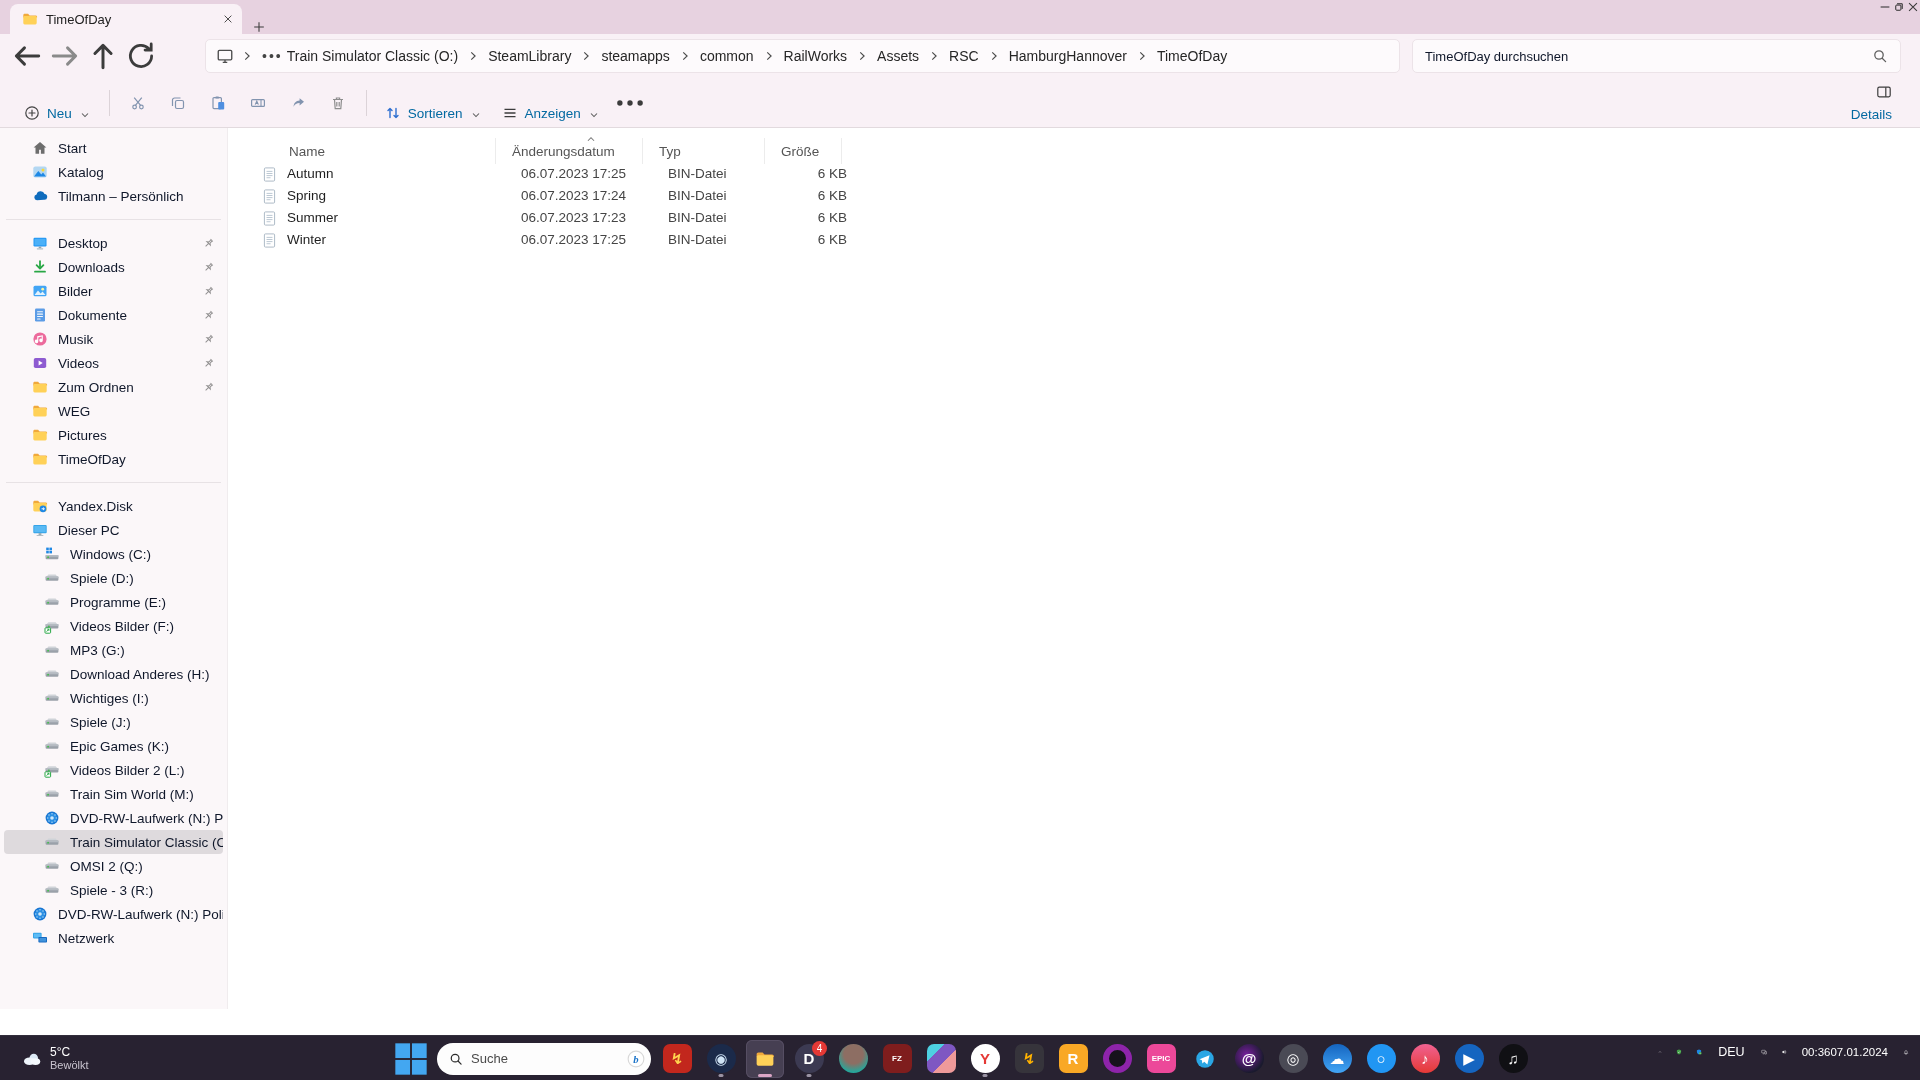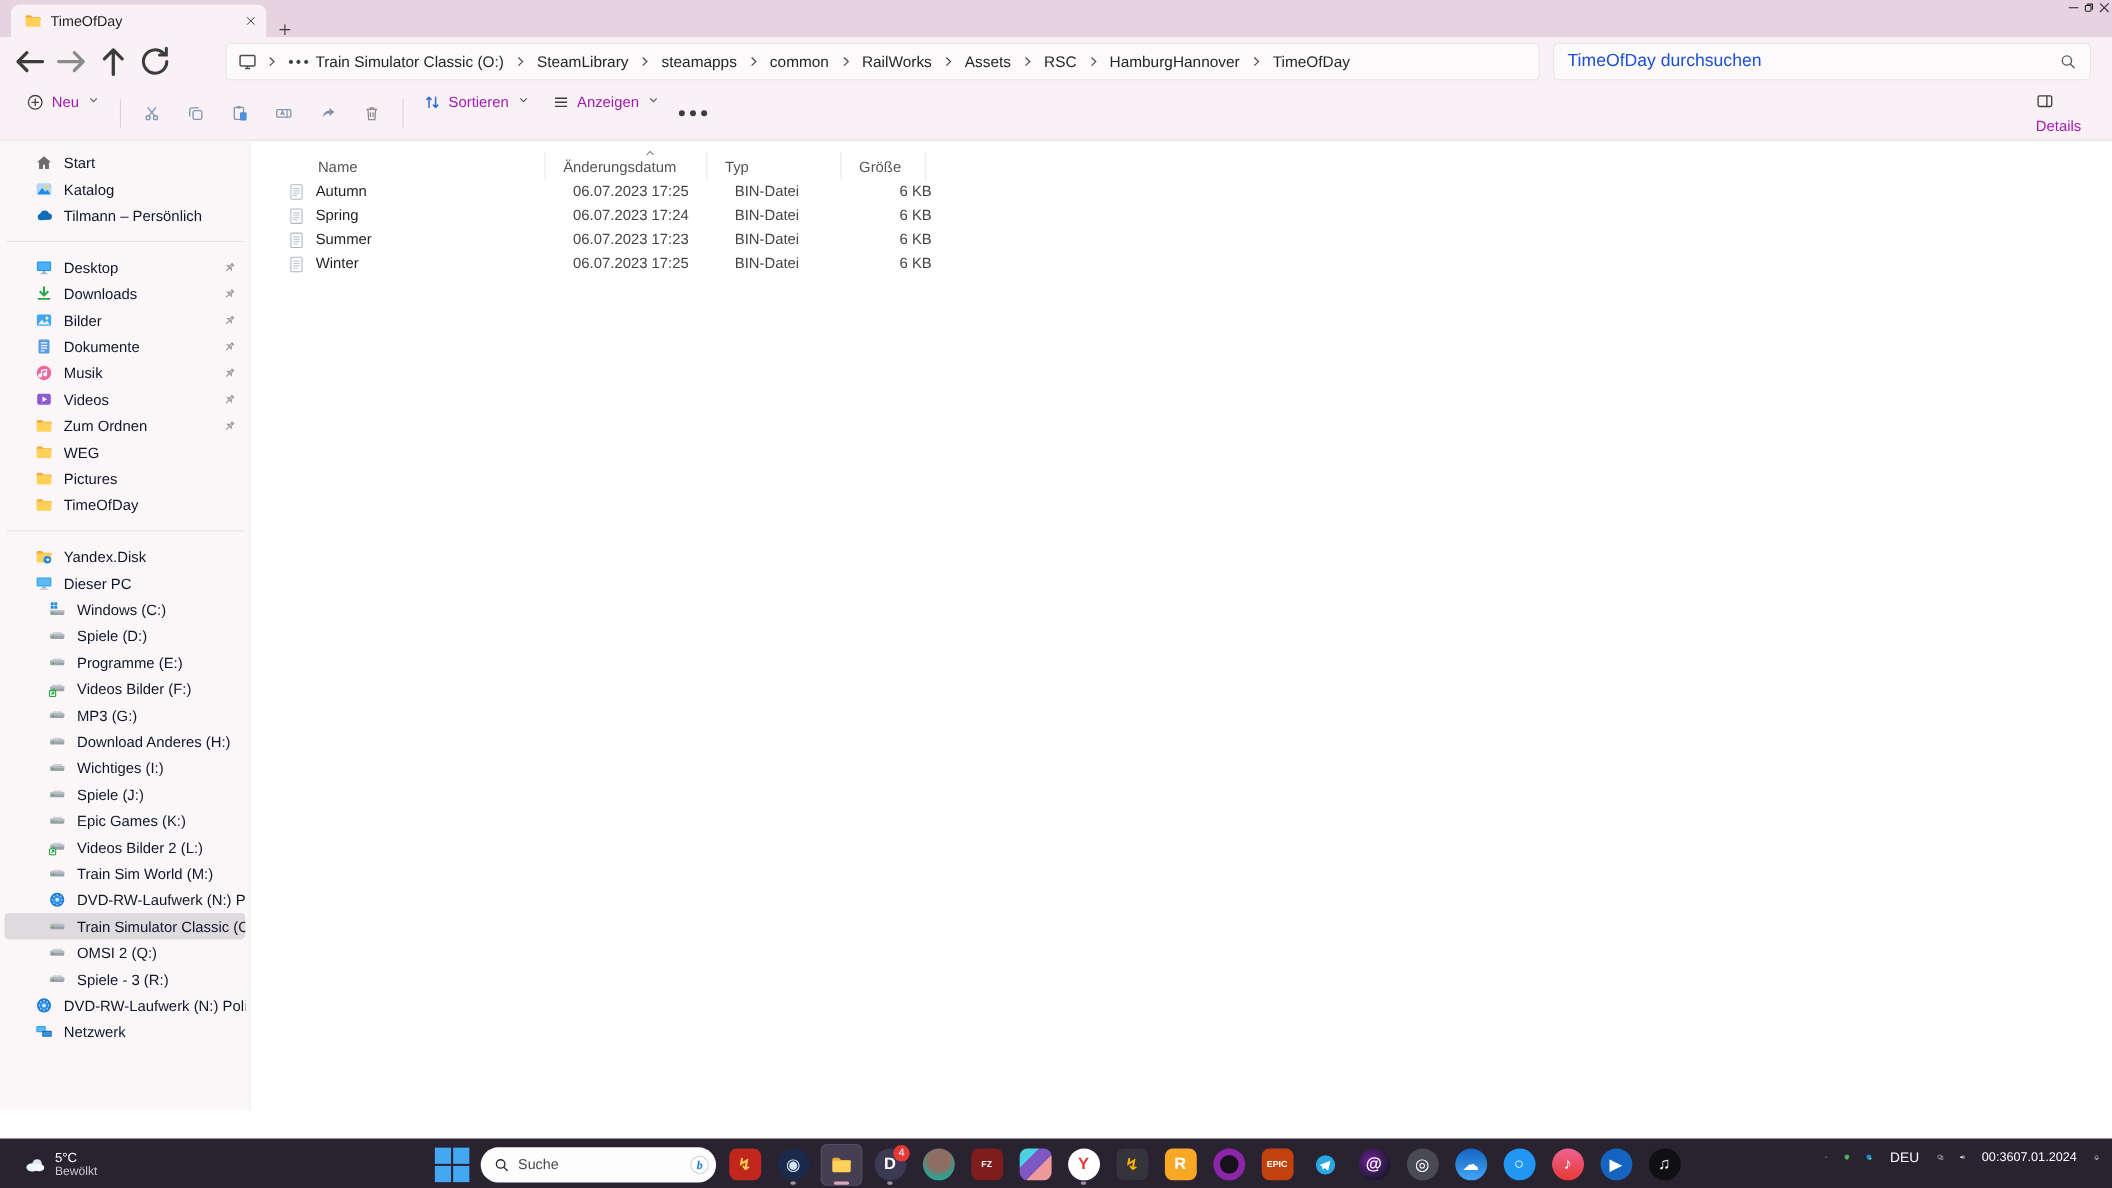--- a/index.html
+++ b/index.html
@@ -25,24 +25,24 @@
   
   .cmdbar { position:absolute; left:0; top:34px; width:1920px; height:94px; background:#f9f1f6; border-bottom:1px solid #e2dade; }
   .navrow { position:relative; height:44px; display:flex; align-items:center; }
   .navbtn { width:38px; height:34px; display:flex; align-items:center; justify-content:center; border-radius:4px; }
   .navbtn:first-child { margin-left:8px; }
   .addrpill { position:absolute; left:205px; top:5px; width:1195px; height:34px; background:#fdfafc; border:1px solid #ece3e8; border-radius:5px; display:flex; align-items:center; padding:0 10px; }
   .crumb { padding:0 2px; color:#262626; white-space:nowrap; }
   .crumb-sep { width:14px; height:14px; margin:0 6px; }
   .crumb-sep svg { width:100%; height:100%; }
   .searchpill { position:absolute; left:1412px; top:5px; width:489px; height:34px; background:#fdfafc; border:1px solid #ece3e8; border-radius:5px; display:flex; align-items:center; padding:0 12px; }
-  .search-text { flex:1; color:#1d4ed8; font-size:16px; }
+  .search-text { flex:1; color:#0f172a; font-size:13px; }
 
   .toolrow { position:relative; height:49px; display:flex; align-items:center; padding-left:14px; }
-  .toolbtn { display:flex; align-items:flex-start; gap:7px; padding:0 10px; height:36px; border-radius:4px; color:#a21caf; font-size:13.5px; }
+  .toolbtn { display:flex; align-items:flex-end; gap:7px; padding:0 10px; height:36px; border-radius:4px; color:#0369a1; font-size:13.5px; }
   .tool-iconbtn { width:40px; height:36px; display:flex; align-items:center; justify-content:center; border-radius:4px; }
   .tooldiv { width:1px; height:26px; background:#dcd3d8; margin:0 8px; }
   .details-btn { position:absolute; right:18px; top:6px;flex-direction:column; }
 
   
   .body { position:absolute; left:0; top:128px; width:1920px; height:881px; background:#fff; display:flex; }
   .sidebar { width:228px; height:100%; background:#fbf7f9; padding-top:8px; overflow:hidden; border-right:1px solid #f0ecee; }
   .side-item { height:24px; margin:0 4px; border-radius:4px; display:flex; align-items:center; position:relative; }
   .side-item.selected { background:#dedadd; }
   .side-icon { width:16px; height:16px; margin-left:28px; flex:none; }
@@ -923,21 +923,21 @@
           <div class="tb-app">
             <div class="app-face shape-rounded" style="background: rgb(54, 52, 59); color: rgb(255, 179, 0);">↯</div>
           </div>
           <div class="tb-app">
             <div class="app-face shape-rounded" style="background: rgb(249, 168, 37); color: rgb(255, 255, 255);">R</div>
           </div>
           <div class="tb-app">
             <div class="app-face shape-ring" style="color: rgb(255, 255, 255);"></div>
           </div>
           <div class="tb-app">
-            <div class="app-face shape-rounded" style="background: #c2410c; color: rgb(255, 255, 255); font-size: 8px;">EPIC</div>
+            <div class="app-face shape-rounded" style="background: #ec4899; color: rgb(255, 255, 255); font-size: 8px;">EPIC</div>
           </div>
           <div class="tb-app">
             <span class="icon20">
               <svg viewBox="0 0 16 16">
                 <circle cx="8" cy="8" r="7" fill="#2aa6e4"></circle>
                 <path d="M3.6 8.1l8-3.2-1.7 7.4-2.5-2.1-1.5 1.4-.4-2.7z" fill="#fff"></path>
               </svg>
             </span>
           </div>
           <div class="tb-app">

